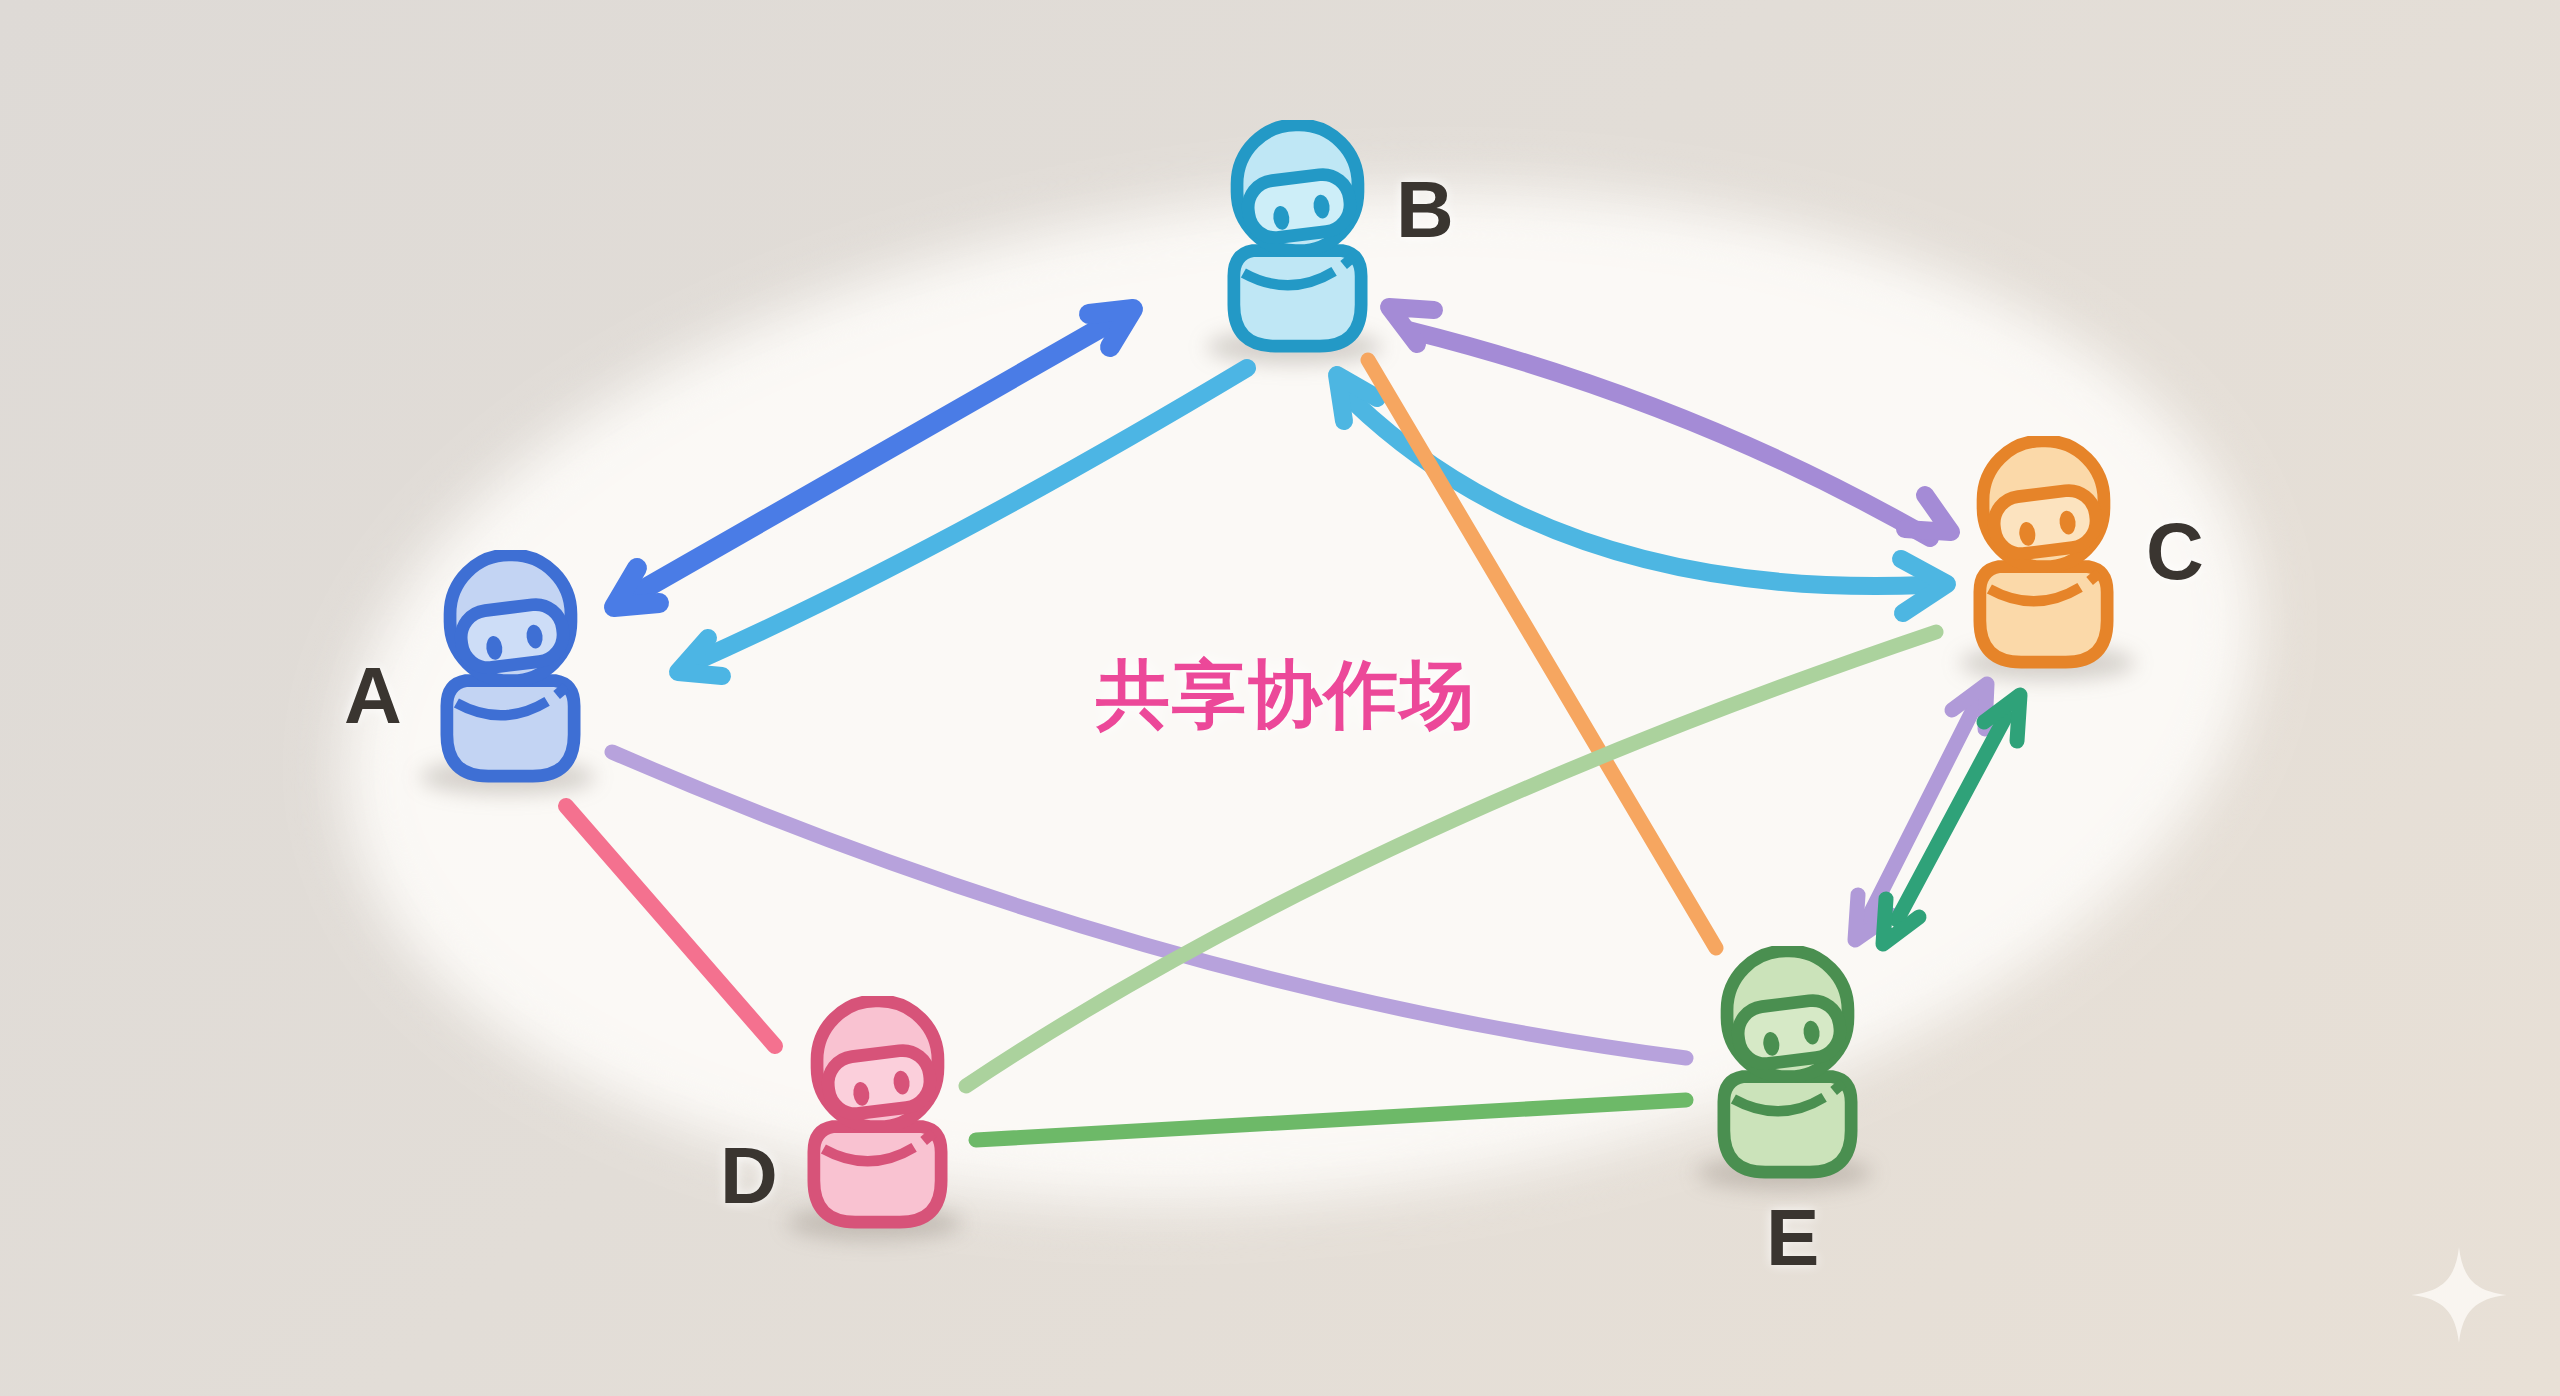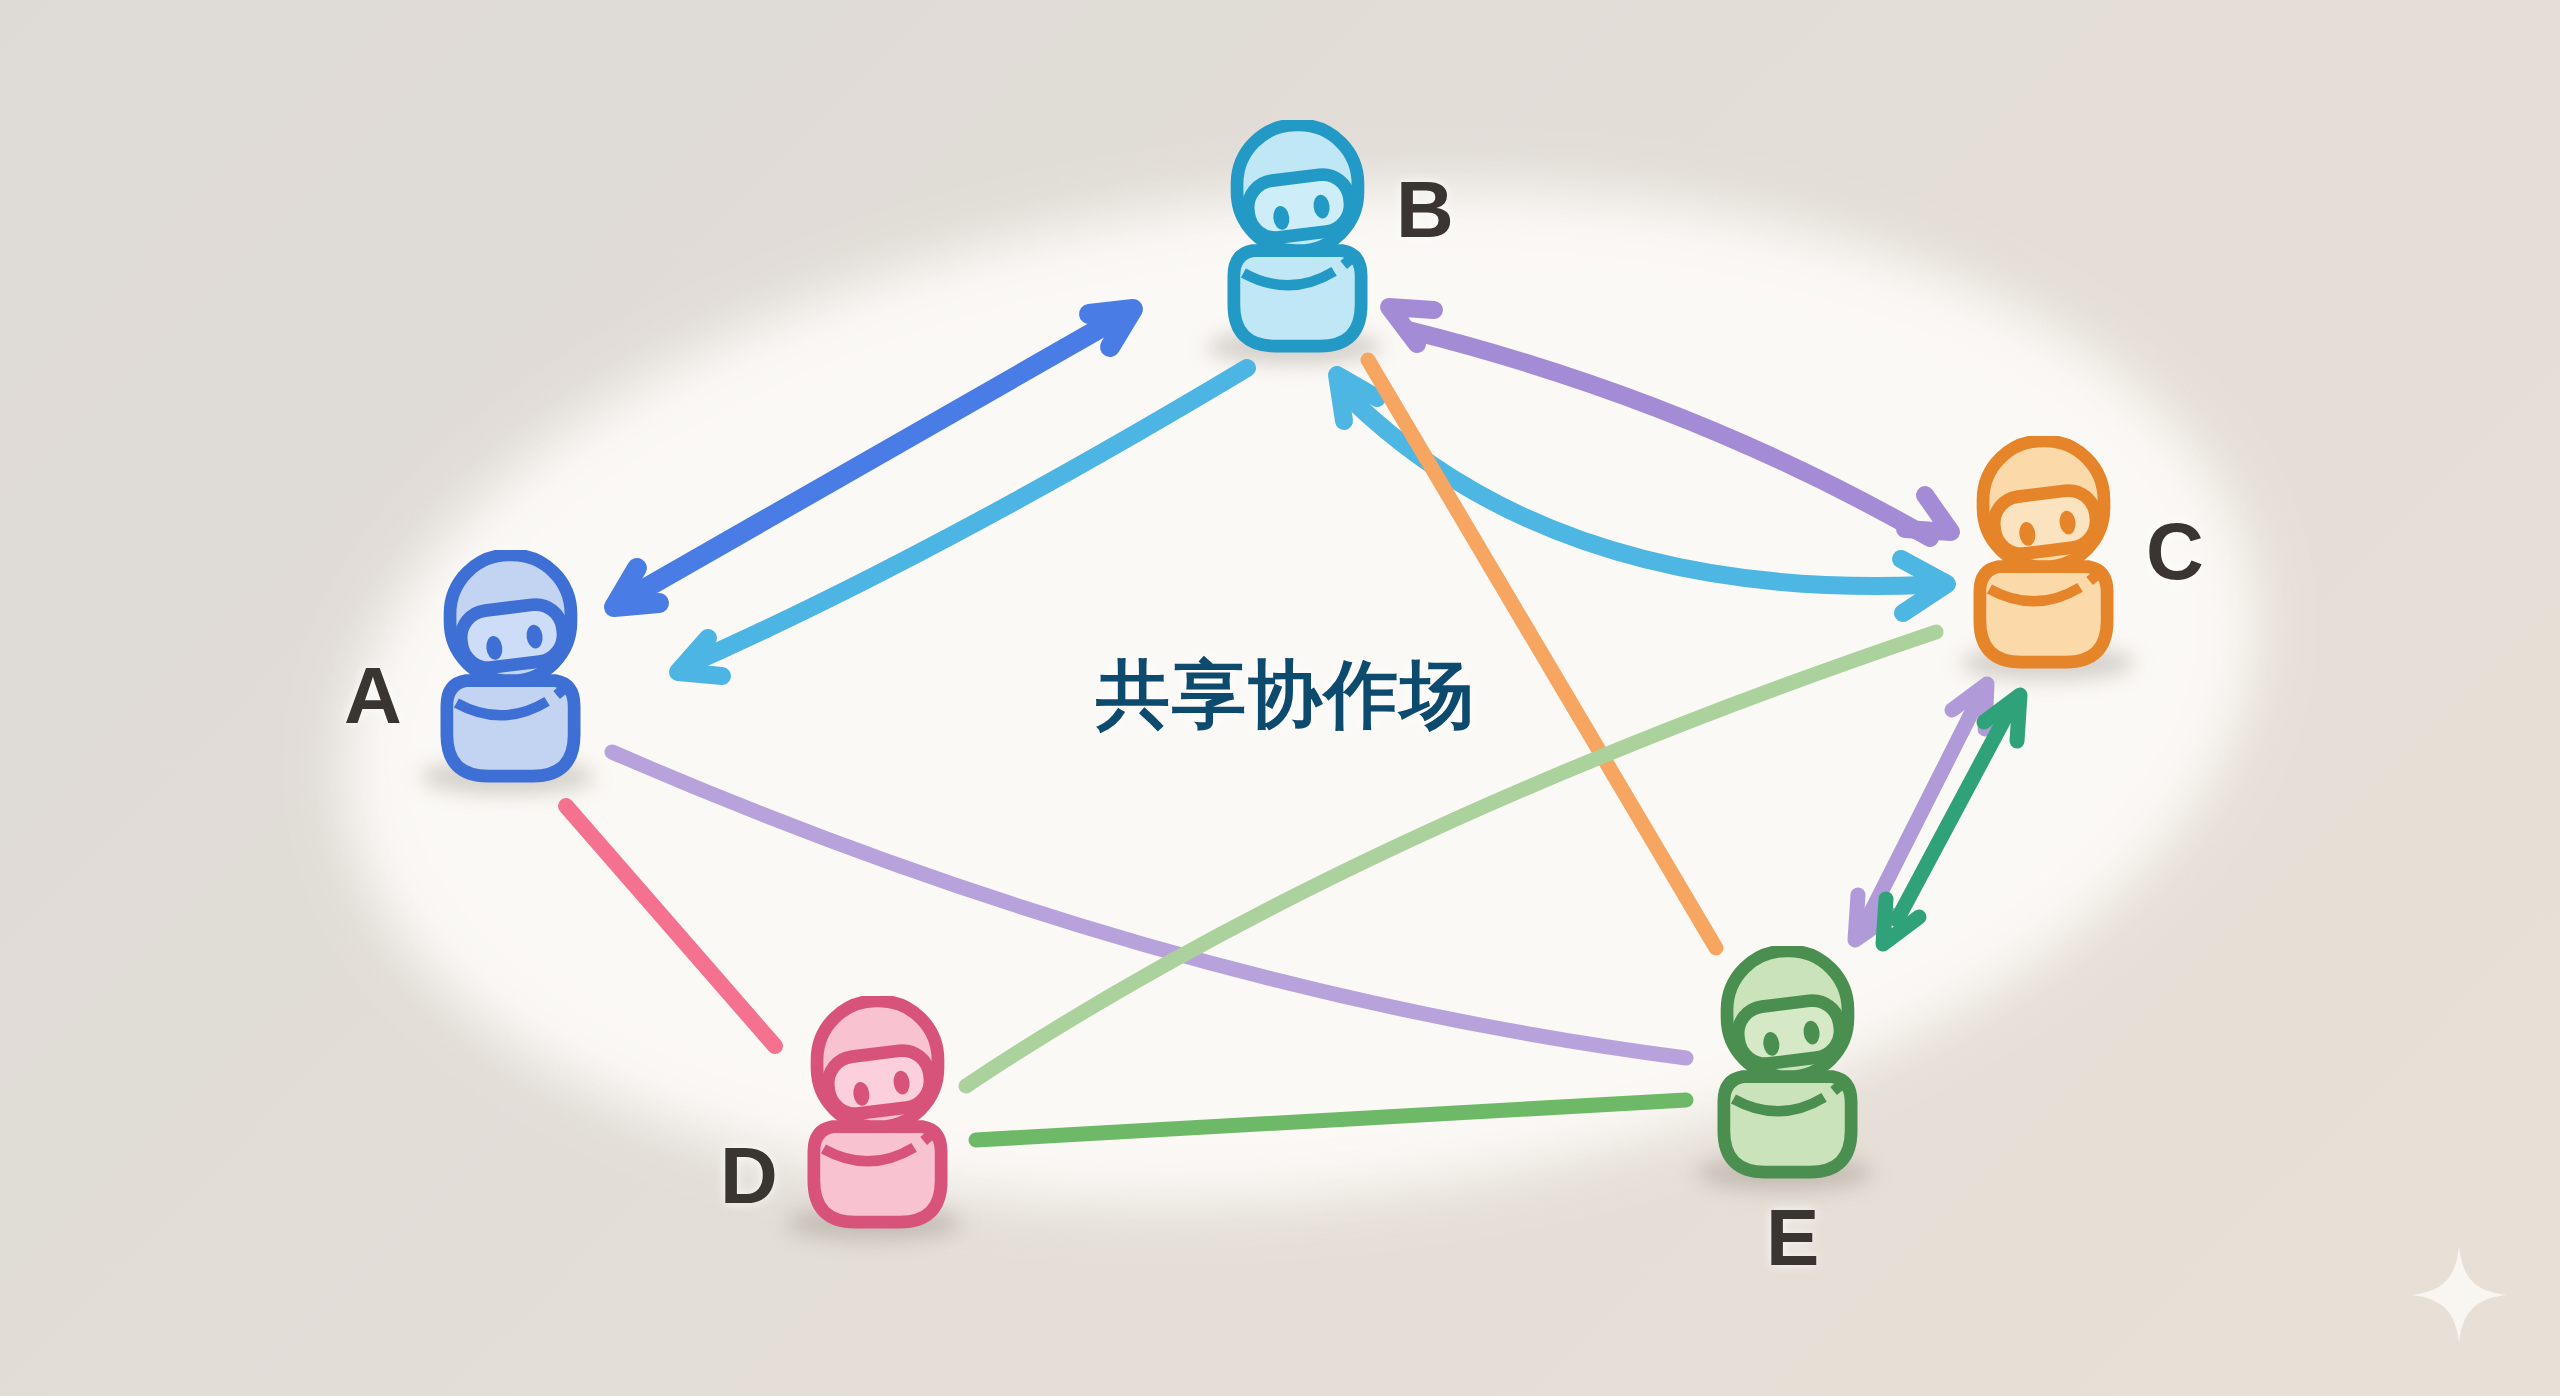--- a/index.html
+++ b/index.html
@@ -41,21 +41,21 @@
     line-height:1;
   }
   .l-a{left:344px;top:656px;}
   .l-b{left:1396px;top:170px;}
   .l-c{left:2146px;top:512px;}
   .l-d{left:720px;top:1136px;}
   .l-e{left:1766px;top:1198px;}
 
   .center-title{
     position:absolute;left:1096px;top:652px;width:400px;
-    font-size:74px;font-weight:700;color:#0c4a6e;letter-spacing:2px;
+    font-size:74px;font-weight:700;color:#ec4899;letter-spacing:2px;
     text-shadow:0 0 16px rgba(255,255,255,.9);
     line-height:1.15;white-space:nowrap;
   }
 
   .sparkle{position:absolute;left:2404px;top:1240px;width:110px;height:110px;}
 </style>
 </head>
 <body>
 
 <div id="canvas">

